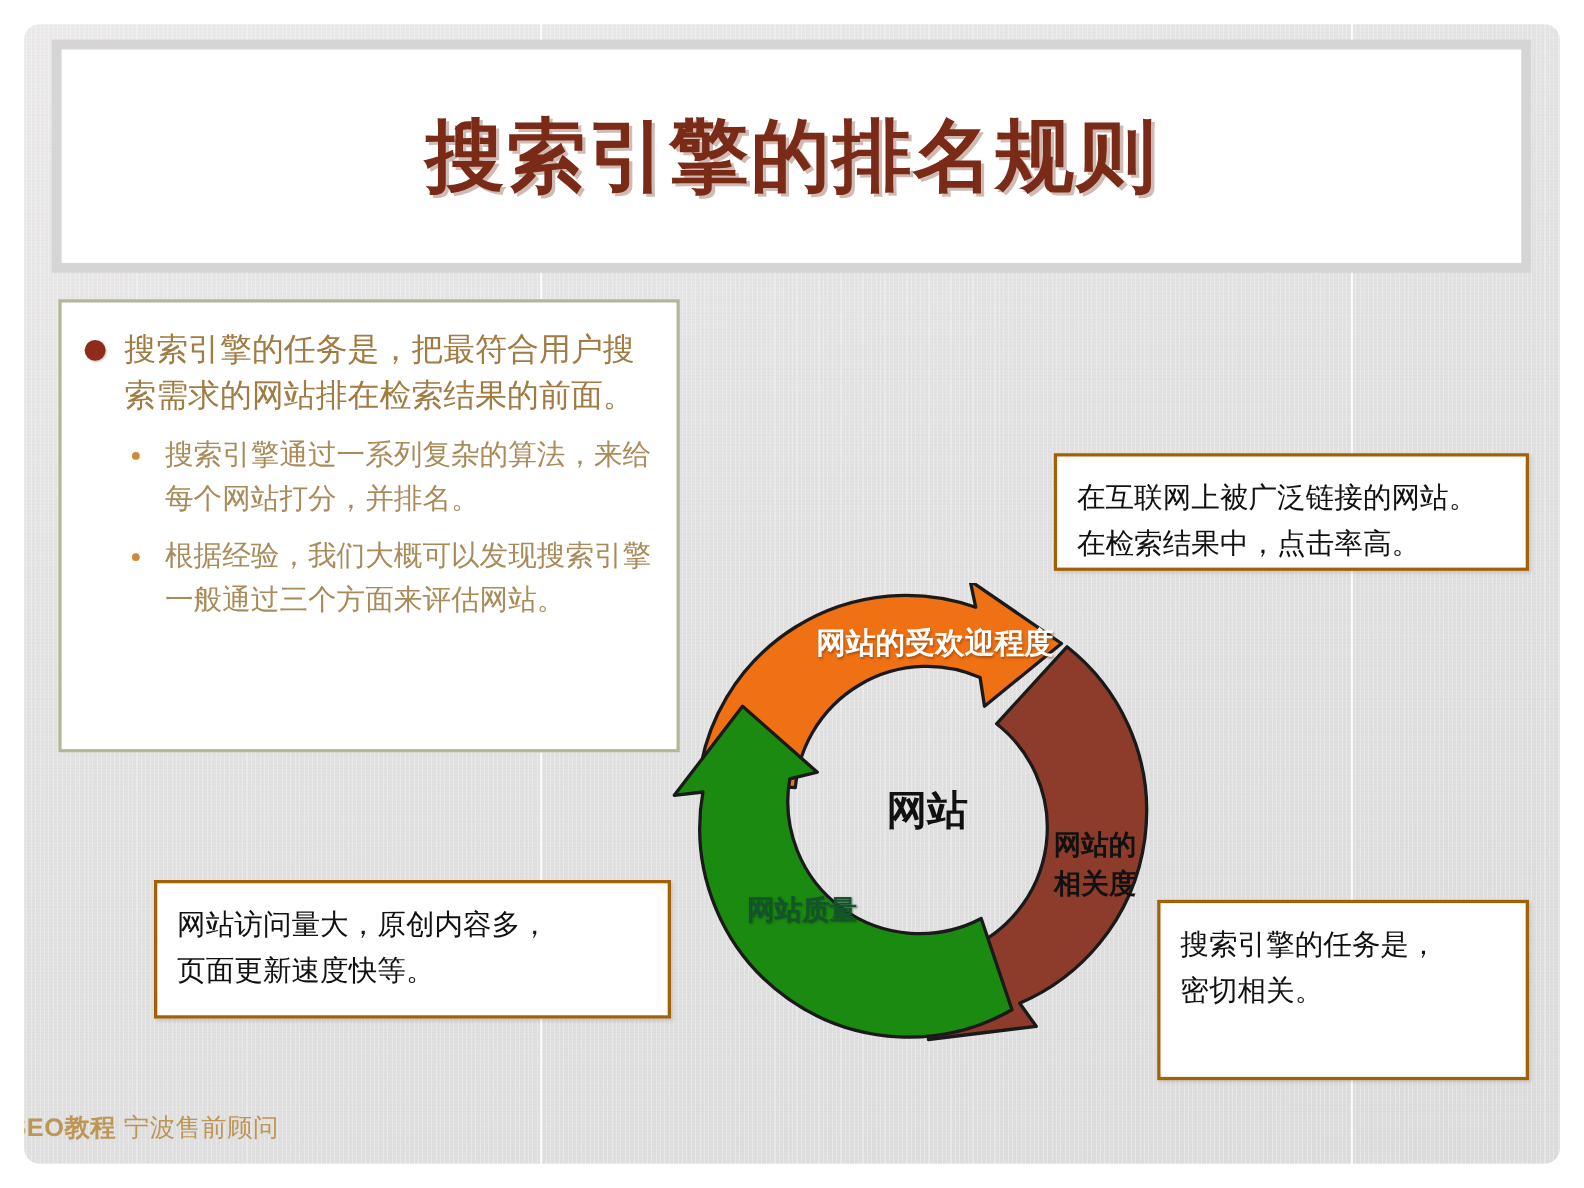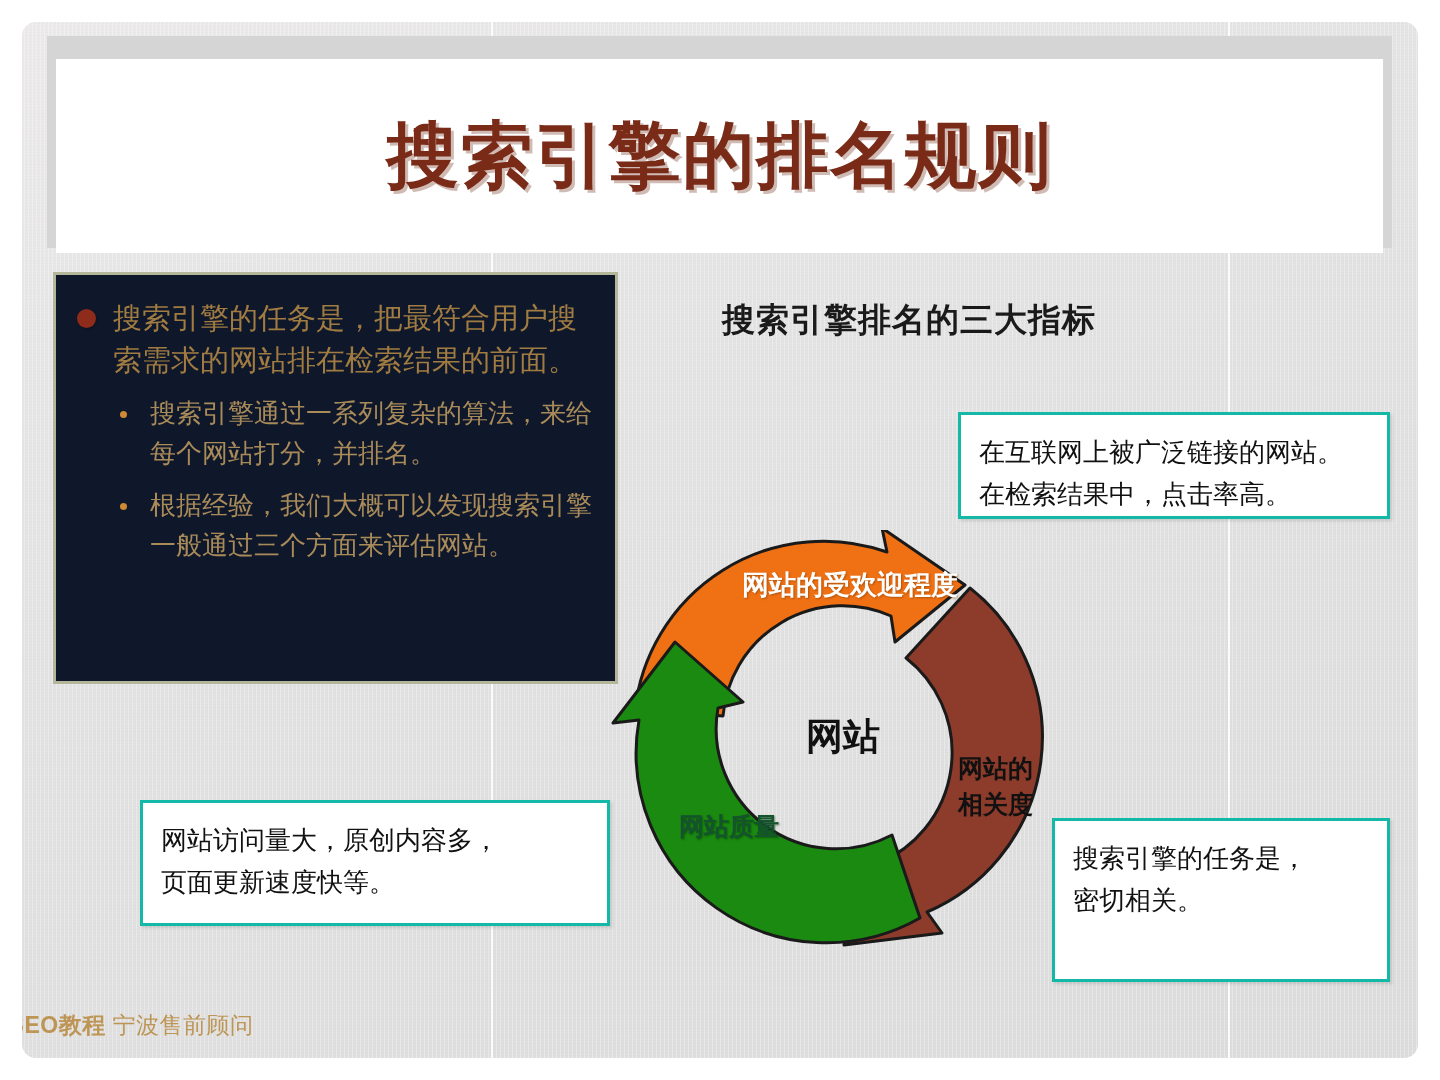--- a/index.html
+++ b/index.html
@@ -36,32 +36,32 @@
     pointer-events:none;
   }
   
   #title-box{
     position:absolute;left:47px;top:36px;width:1345px;height:212px;
     background:#d5d5d5;
     padding:9px;box-sizing:border-box;
   }
   #title-inner{
     width:100%;height:100%;background:#ffffff;
-    display:flex;align-items:center;justify-content:center;margin-top:14px;
+    display:flex;align-items:center;justify-content:center;
   }
   #title-text{
     font-size:72px;font-weight:bold;color:#7A2B18;
     letter-spacing:2px;
     text-shadow:3px 3px 0 rgba(120,60,40,.35);
     white-space:nowrap;
   }
   
   #left-box{
     position:absolute;left:53px;top:272px;width:565px;height:412px;
-    background:#0f172a;
+    background:#ffffff;
     border:3px solid #b3b698;
     box-sizing:border-box;
     padding:22px 20px 10px 16px;
   }
   .bullet-row{display:flex;align-items:flex-start;}
   .bullet-dot{
     width:19px;height:19px;border-radius:50%;
     background:#8E2B1B;flex:0 0 auto;margin:12px 17px 0 5px;
     box-shadow:1px 1px 2px rgba(0,0,0,.25);
   }
@@ -77,21 +77,21 @@
   
   #right-heading{
     position:absolute;left:722px;top:298px;
     font-size:33px;font-weight:bold;color:#1a1a1a;
     letter-spacing:1px;white-space:nowrap;
   }
   
   .callout{
     position:absolute;
     background:#ffffff;
-    border:3px solid #14b8a6;
+    border:3px solid #a16207;
     box-sizing:border-box;
     font-size:26px;line-height:1.62;color:#111111;
     padding:16px 18px;
     box-shadow:2px 2px 3px rgba(0,0,0,.12);
   }
   #callout-popularity{left:958px;top:412px;width:432px;height:107px;}
   #callout-quality{left:140px;top:800px;width:470px;height:126px;}
   #callout-relevance{left:1052px;top:818px;width:338px;height:164px;}
   .callout .ln{display:block;white-space:nowrap;}
   
@@ -145,21 +145,20 @@
     <div class="sub-row">
       <span class="sub-dot"></span>
       <span class="sub-text">搜索引擎通过一系列复杂的算法，来给每个网站打分，并排名。</span>
     </div>
     <div class="sub-row">
       <span class="sub-dot"></span>
       <span class="sub-text">根据经验，我们大概可以发现搜索引擎一般通过三个方面来评估网站。</span>
     </div>
   </div>
 
-  <div id="right-heading">搜索引擎排名的三大指标</div>
 
   <div class="callout" id="callout-popularity">
     <span class="ln">在互联网上被广泛链接的网站。</span>
     <span class="ln">在检索结果中，点击率高。</span>
   </div>
 
   <div class="callout" id="callout-quality">
     <span class="ln">网站访问量大，原创内容多，</span>
     <span class="ln">页面更新速度快等。</span>
   </div>

